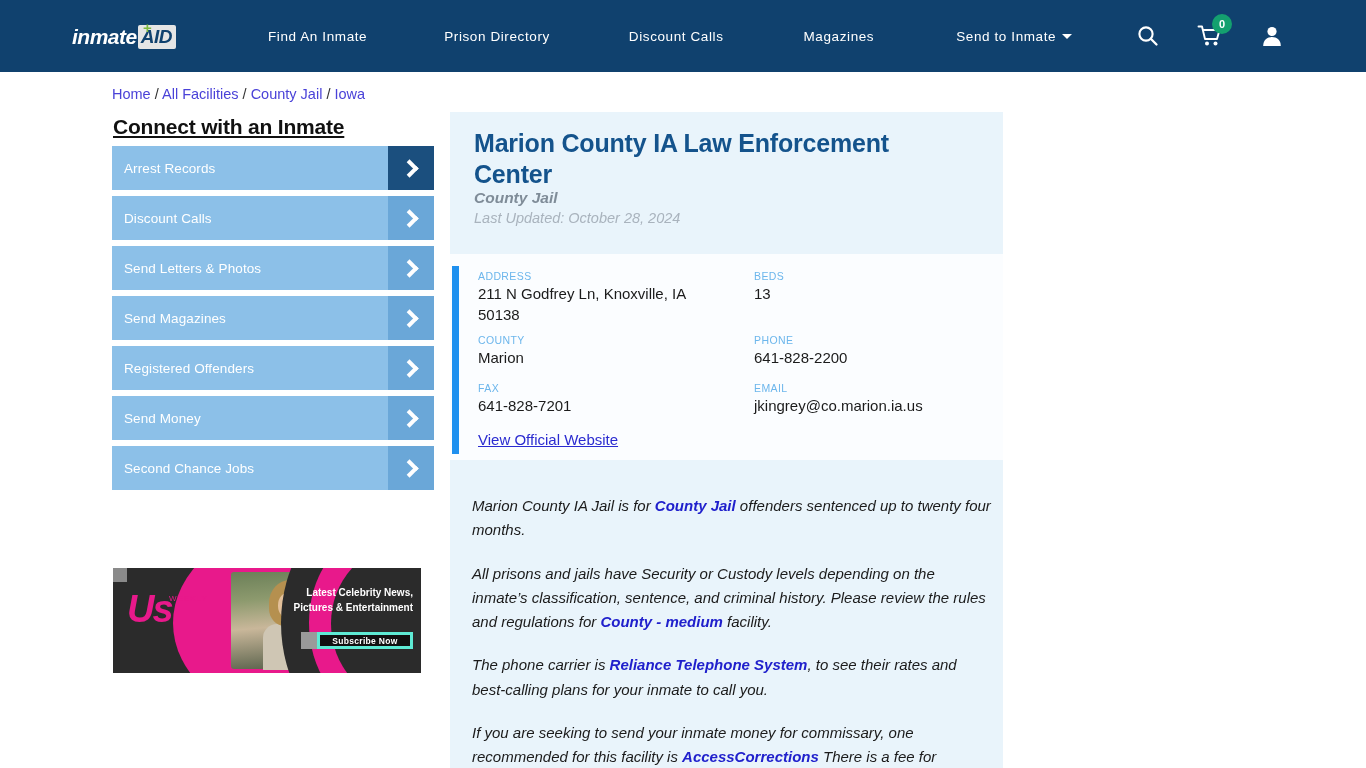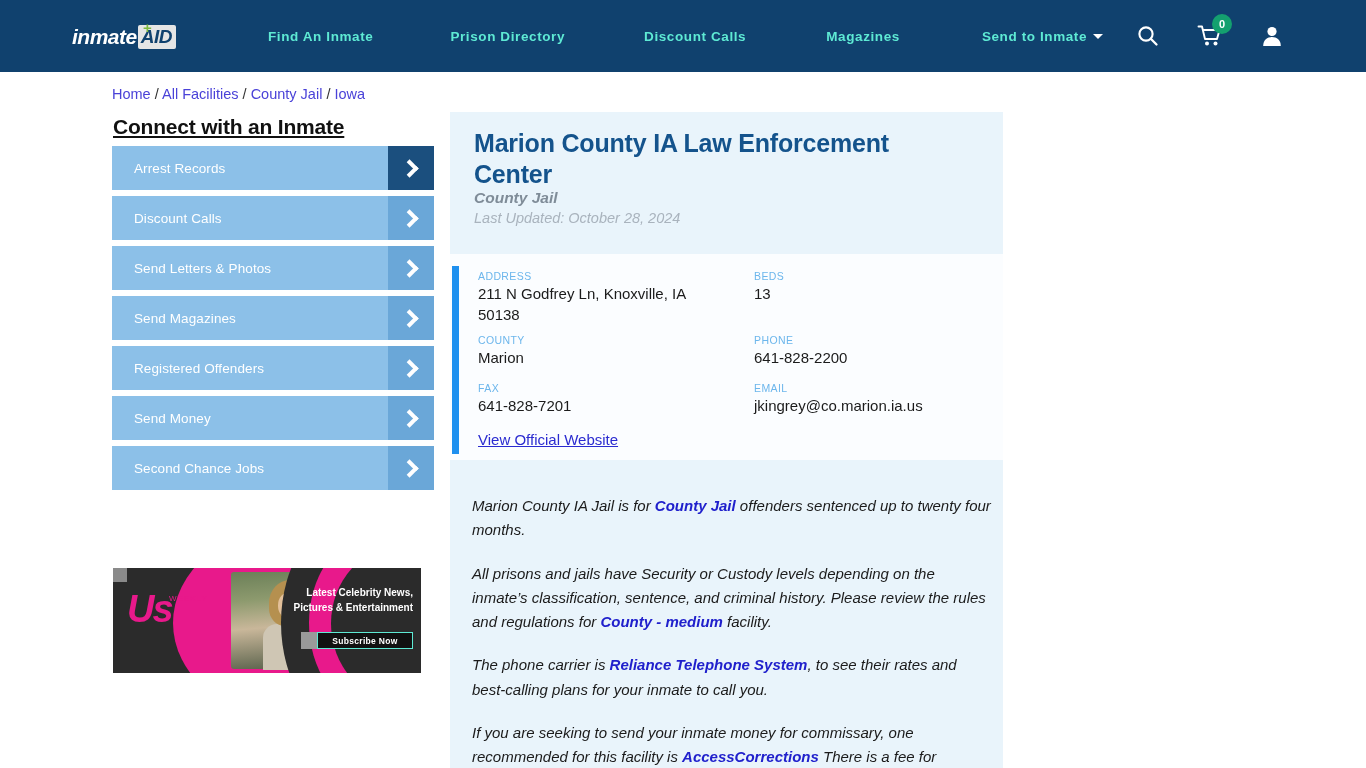--- a/index.html
+++ b/index.html
@@ -36,21 +36,21 @@
   .logo-plus {
     position: absolute; left: 71px; top: -4px;
     color: #7dba3f; font-size: 15px; font-weight: bold;
     line-height: 1;
   }
   .nav-links {
     position: absolute; left: 268px; top: 0; height: 72px;
     display: flex; align-items: center;
   }
   .nav-link {
-    color: #5eead4; font-size: 13.5px; font-weight: bold;
+    color: #ffffff; font-size: 13.5px; font-weight: normal;
     letter-spacing: 0.6px; text-decoration: none;
     white-space: nowrap; cursor: pointer;
   }
   .nav-gap-1 { margin-right: 77px; }
   .nav-gap-2 { margin-right: 79px; }
   .nav-gap-3 { margin-right: 80px; }
   .nav-gap-4 { margin-right: 82px; }
   .caret {
     display: inline-block; margin-left: 6px;
     border-left: 5px solid transparent;
@@ -90,21 +90,21 @@
     text-decoration: underline; letter-spacing: -0.2px;
   }
   .side-list { position: absolute; left: 112px; top: 146px; width: 322px; }
   .side-btn {
     position: relative; width: 322px; height: 44px;
     background: #8cc0e8; margin-bottom: 6px;
     display: flex; align-items: center; cursor: pointer;
   }
   .side-btn-label {
     color: #ffffff; font-size: 13.5px; font-weight: normal;
-    padding-left: 22px; letter-spacing: 0.1px;
+    padding-left: 12px; letter-spacing: 0.1px;
   }
   .side-arrow {
     position: absolute; right: 0; top: 0;
     width: 46px; height: 44px; background: #6aa7d8;
     display: flex; align-items: center; justify-content: center;
   }
   .side-btn.active .side-arrow { background: #1b4f7e; }
   .chev {
     width: 13px; height: 13px;
     border-top: 4px solid #ffffff;
@@ -171,21 +171,21 @@
   }
   .ad-text {
     position: absolute; right: 8px; top: 18px;
     width: 120px; text-align: right;
     color: #ffffff; font-size: 10px; font-weight: bold;
     line-height: 1.45;
   }
   .ad-cta {
     position: absolute; right: 8px; top: 64px;
     width: 96px; height: 17px; background: #111111;
-    border: 1px solid #5eead4;
+    border: 3px solid #5eead4;
     color: #ffffff; font-size: 8.5px; font-weight: bold;
     display: flex; align-items: center; justify-content: center;
     letter-spacing: 0.3px; cursor: pointer;
   }
   .ad-cta-shade {
     position: absolute; right: 104px; top: 64px;
     width: 16px; height: 17px; background: #9a9a9a;
   }
   .ad-corner {
     position: absolute; left: 0; top: 0;

